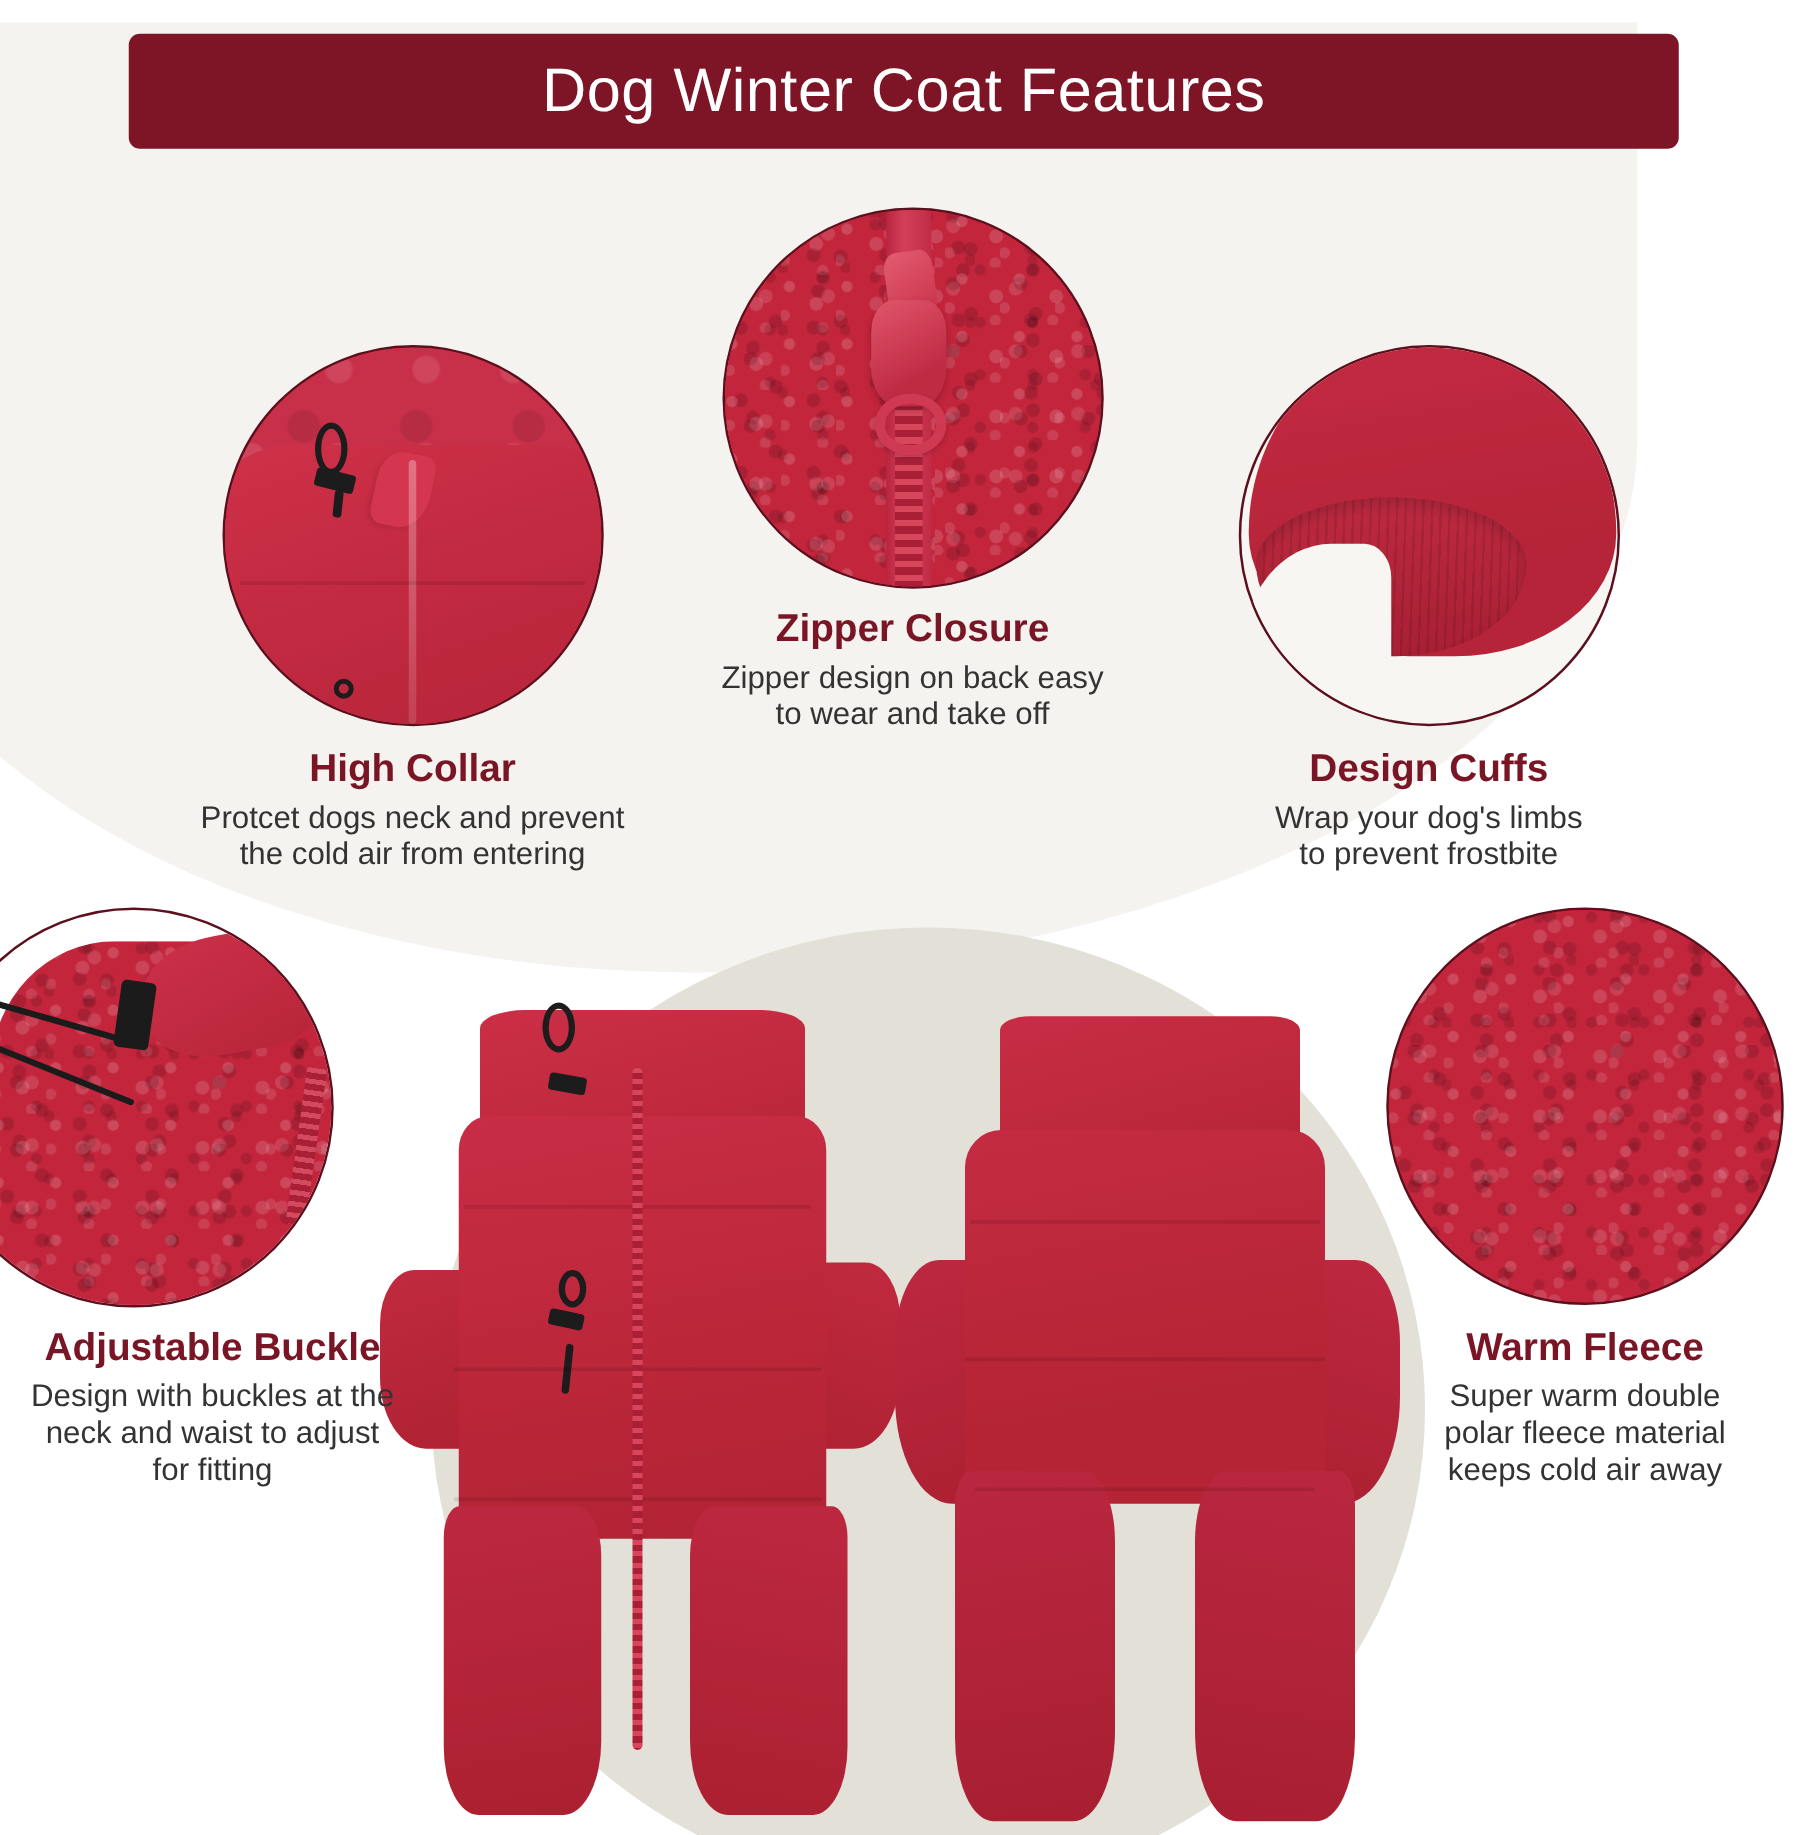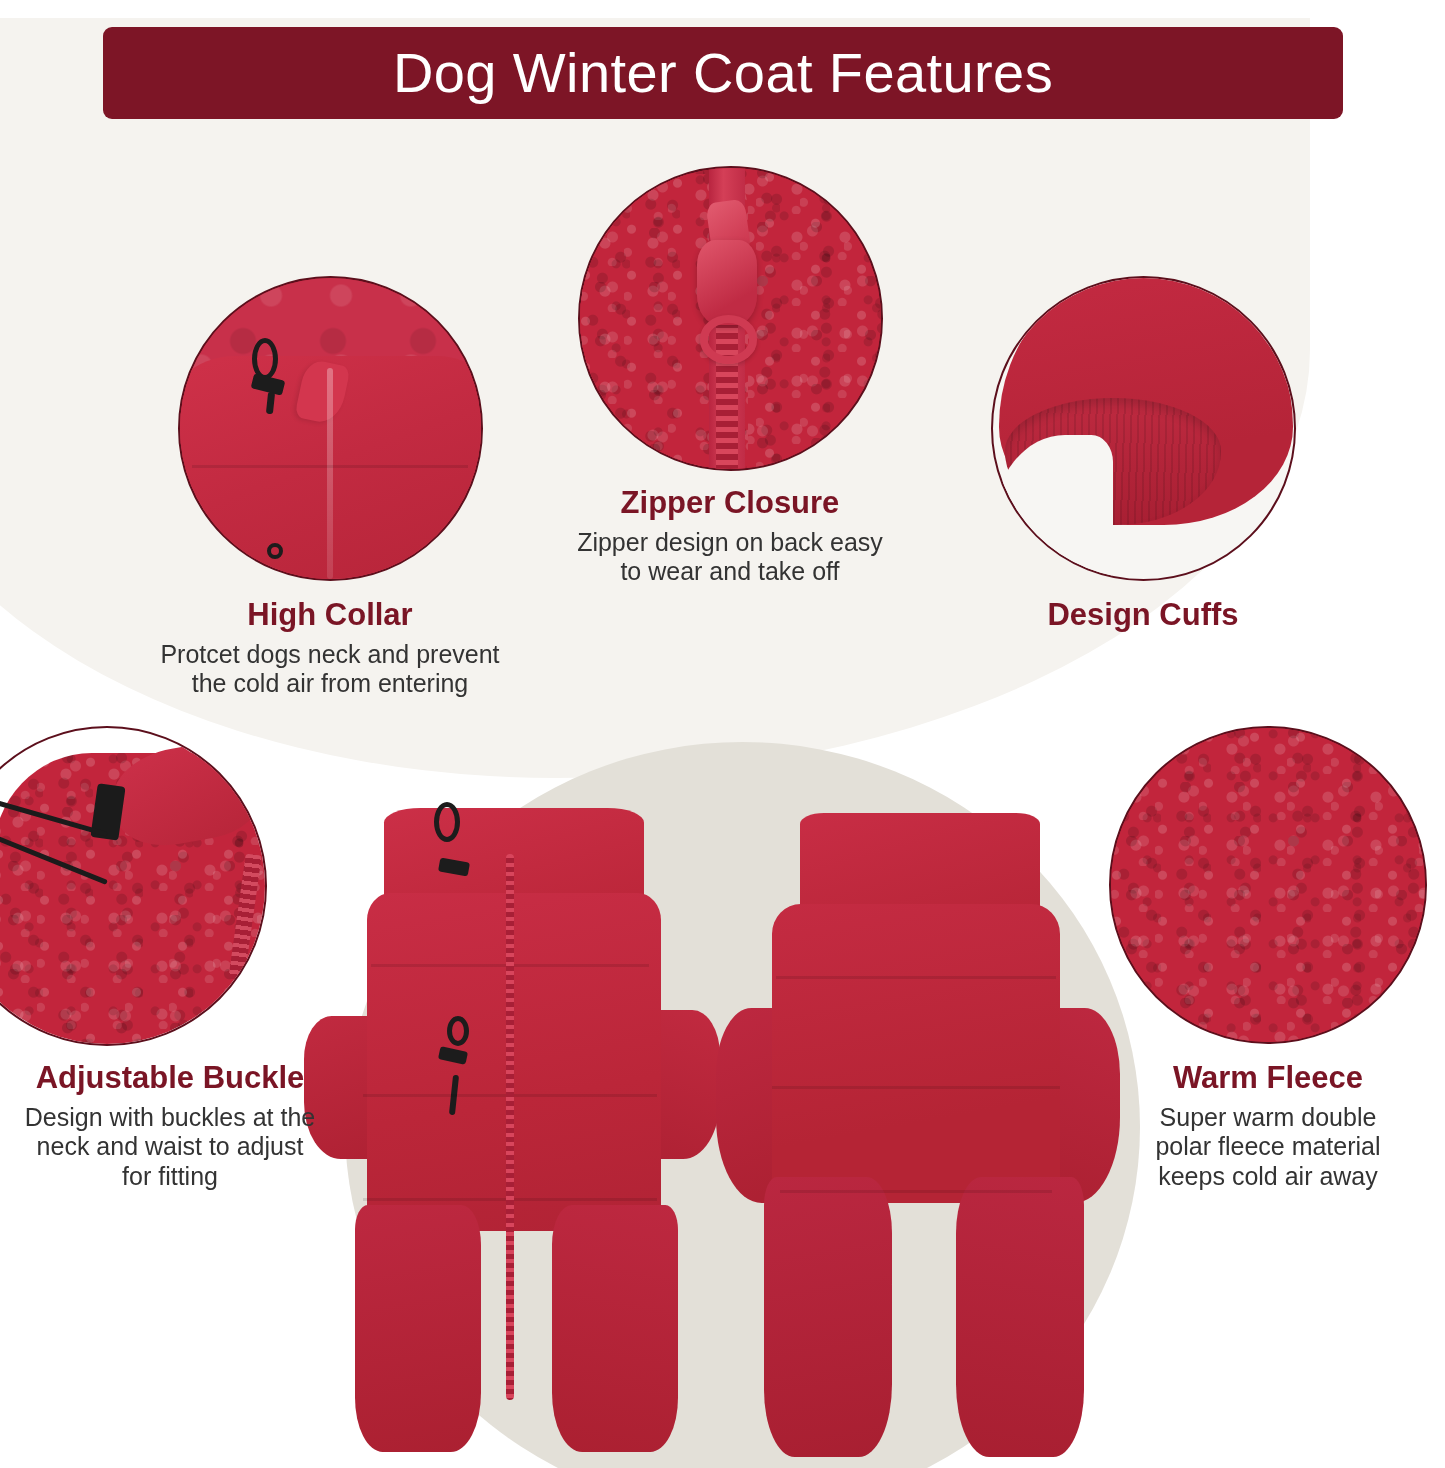--- a/index.html
+++ b/index.html
@@ -51,21 +51,21 @@
     height: 92px;
     background: #7d1526;
     border-radius: 9px;
     z-index: 6;
     display: flex;
     align-items: center;
     justify-content: center;
   }
   .banner-title {
     color: #ffffff;
-    font-size: 56px;
+    font-size: 49px;
     font-weight: 400;
     letter-spacing: 0.4px;
     white-space: nowrap;
     line-height: 1;
   }
 
   
   .feature { position: absolute; z-index: 5; }
 
   .circle-photo {
@@ -418,20 +418,22 @@
   <div class="feature" id="feat-cuffs">
     <div class="circle-photo" style="background:#f7f6f3;">
       <div class="cf-sleeve fleece"></div>
       <div class="cf-band">
         <div class="cf-band-lines"></div>
       </div>
       <div class="cf-opening"></div>
     </div>
     <div class="caption">
       <div class="caption-title">Design Cuffs</div>
+      <div class="caption-body">Wrap your dog's limbs
+to prevent frostbite</div>
     </div>
   </div>
 
   <div class="feature" id="feat-buckle">
     <div class="circle-photo" style="background:#ffffff;">
       <div class="bk-fabric fleece"></div>
       <div class="bk-flap"></div>
       <div class="bk-zip"></div>
       <div class="bk-cordlock"></div>
       <div class="bk-cord" style="left:4%;top:33%;width:46%;transform:rotate(16deg);"></div>

